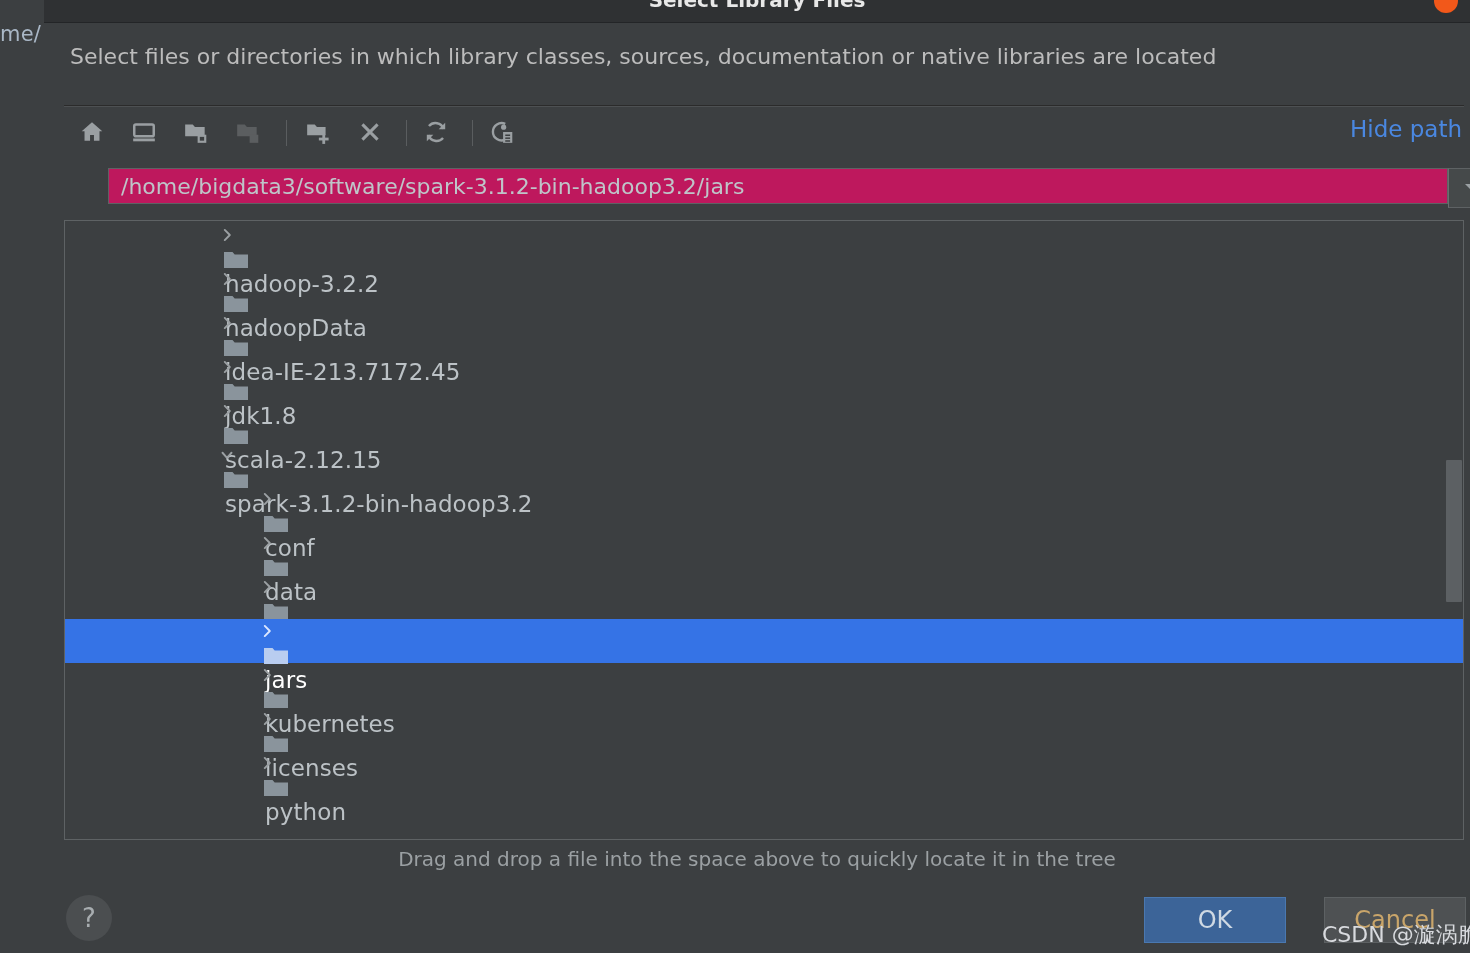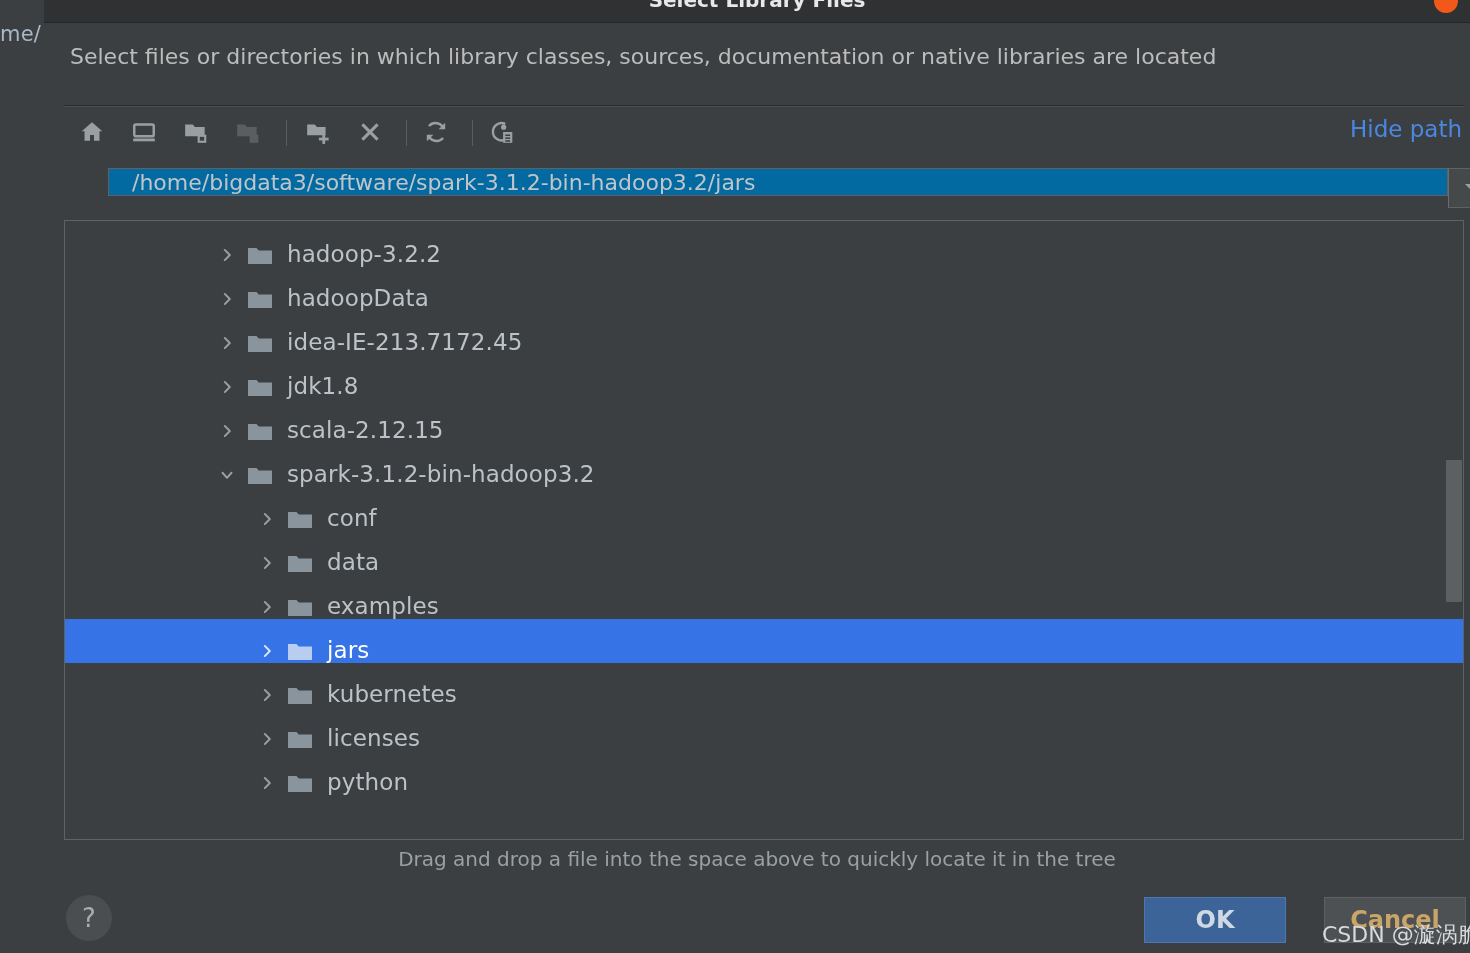--- a/index.html
+++ b/index.html
@@ -138,27 +138,27 @@
     position: absolute;
     left: 64px;
     top: 168px;
     width: 1392px;
     height: 42px;
   }
   .path-field {
     position: absolute;
     left: 0; top: 0;
     width: 1340px;
-    height: 28px;
+    height: 36px;
     box-sizing: border-box;
-    background: #0369a1;
+    background: #be185d;
     border: 1px solid #5e6264;
     display: flex;
     align-items: center;
-    padding-left: 23px;
+    padding-left: 12px;
   }
   .path-text {
     font-size: 22px;
     color: #bfc5c9;
     white-space: nowrap;
     overflow: hidden;
   }
   .path-dropdown {
     position: absolute;
     left: 1340px;
@@ -196,22 +196,23 @@
     position: relative;
     width: 100%;
     height: 100%;
     padding-top: 2px;
     box-sizing: border-box;
   }
   .tree-row {
     position: relative;
     height: 44px;
     display: flex;
-    align-items: flex-end;
-    white-space: nowrap;
+    align-items: flex-start;
+    white-space: nowrap;
+    flex-direction: column;
   }
   .tree-row.selected {
     background: #3573e6;
   }
   .chev {
     width: 24px;
     height: 24px;
     display: flex;
     align-items: center;
     justify-content: center;
@@ -279,21 +280,21 @@
   }
   .btn {
     position: absolute;
     top: 897px;
     height: 46px;
     box-sizing: border-box;
     display: flex;
     align-items: center;
     justify-content: center;
     font-size: 24px;
-    font-weight: bold;
+    font-weight: normal;
   }
   .btn-ok {
     left: 1100px;
     width: 142px;
     background: #3c6498;
     border: 1px solid #4a78b0;
     color: #cfd9e3;
   }
   .btn-cancel {
     left: 1268px;

